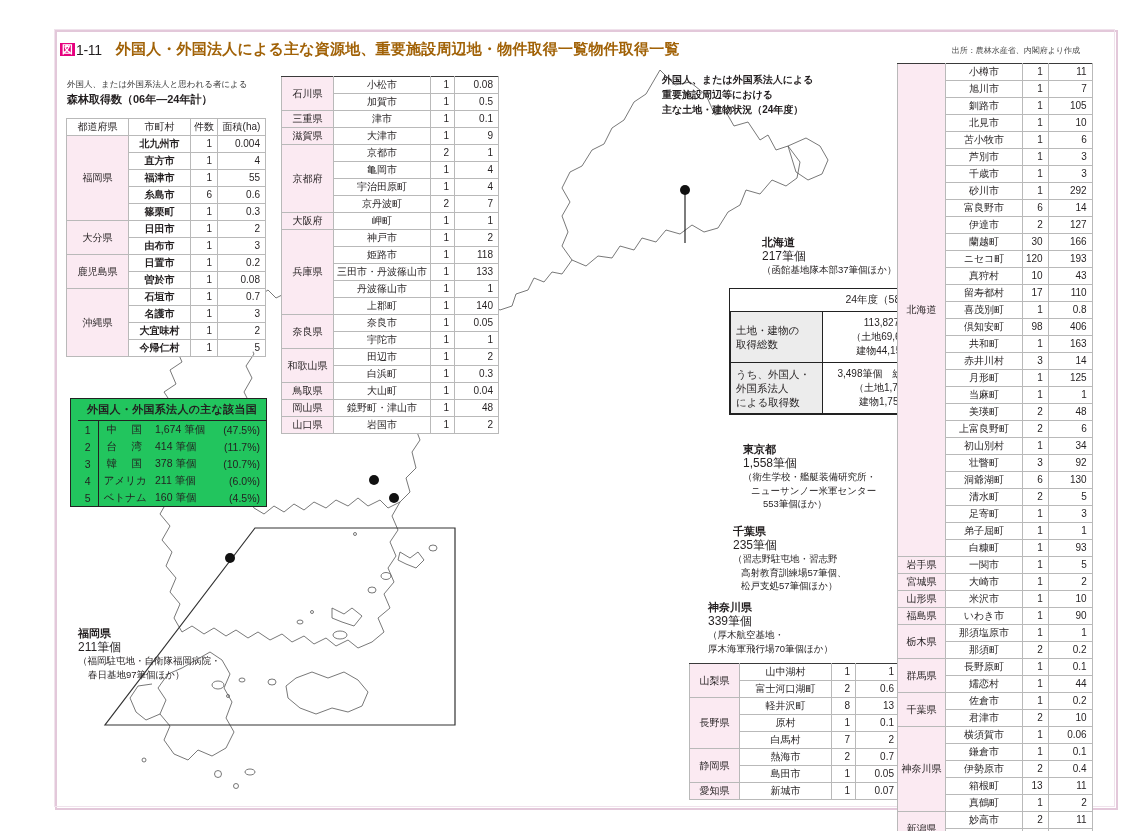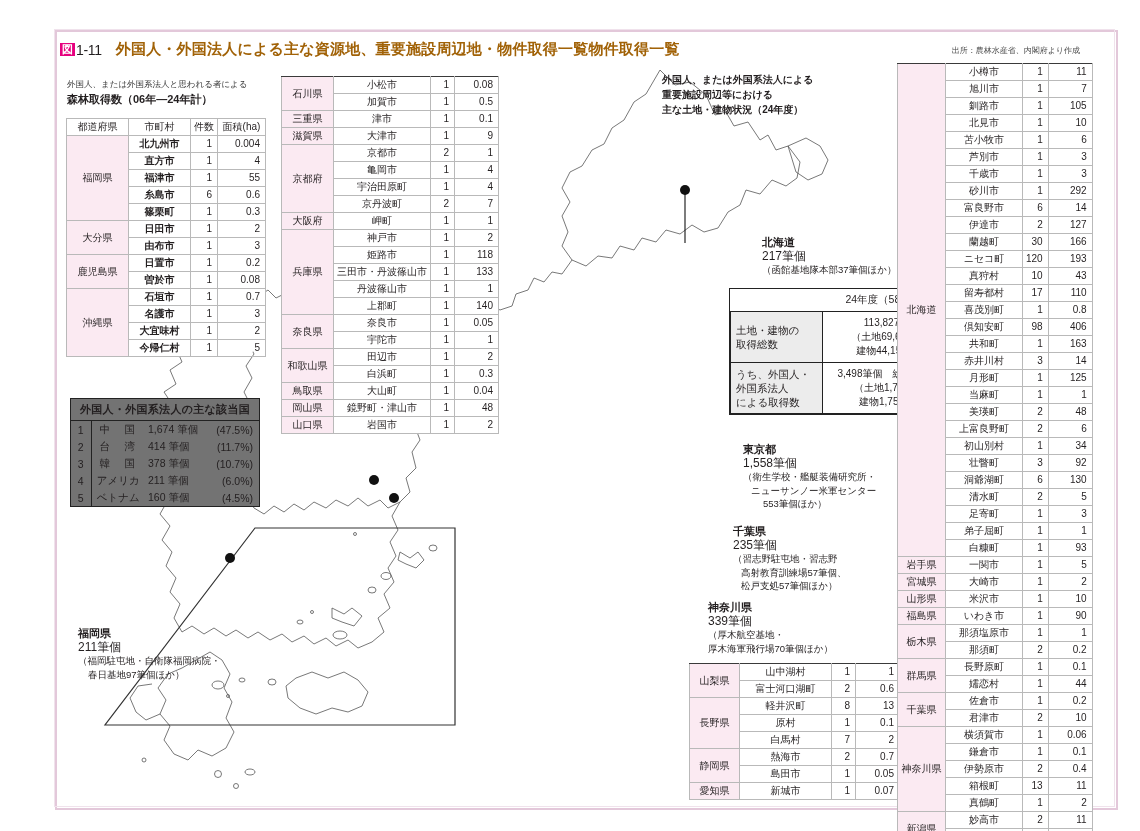--- a/index.html
+++ b/index.html
@@ -53,21 +53,21 @@
   #forest-table td.area { width:48px; }
 
   
   #mid-table { position:absolute; left:281px; top:76px; }
   #mid-table td.pref { width:52px; }
   #mid-table td.city { width:84px; }
   #mid-table td.cnt { width:24px; }
   #mid-table td.area { width:44px; }
 
   
-  #country-box { position:absolute; left:70px; top:398px; border:1.6px solid #222; background:#737373; }
+  #country-box { position:absolute; left:70px; top:398px; border:1.6px solid #222; background:#22c55e;padding-left:7px; }
   #country-box .cb-head { font-size:11px; font-weight:bold; text-align:center; padding:3px 8px 3px; border-bottom:1.2px solid #222; letter-spacing:0.3px;}
   #country-box table { border-collapse:collapse; font-size:10.5px; }
   #country-box td { padding:1px 3px; height:17px; }
   #country-box td.rank { width:20px; text-align:center; border-right:1px solid #222; }
   #country-box td.cname { width:54px; text-align:center; letter-spacing:2px;}
   #country-box td.cname.wide { letter-spacing:0; }
   #country-box td.cval { width:62px; text-align:left; padding-right:4px;}
   #country-box td.cpct { width:52px; text-align:right; padding-right:6px;}
 
   

